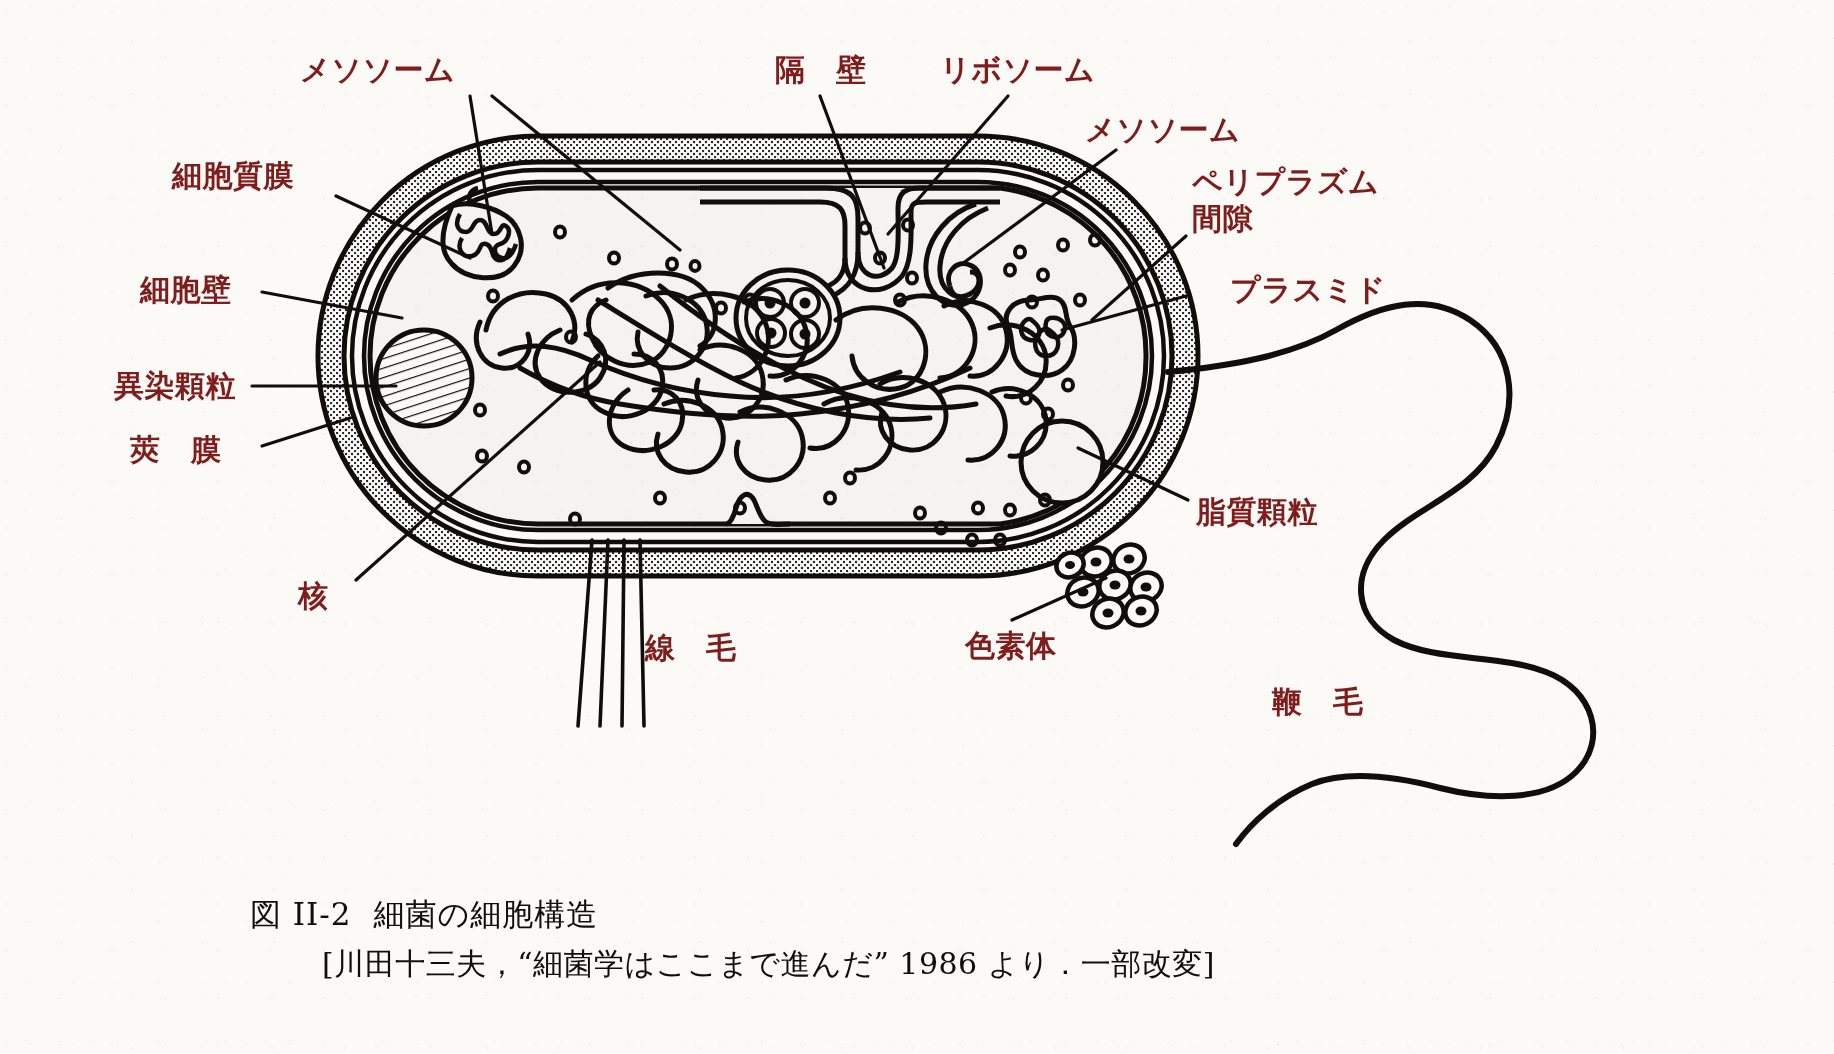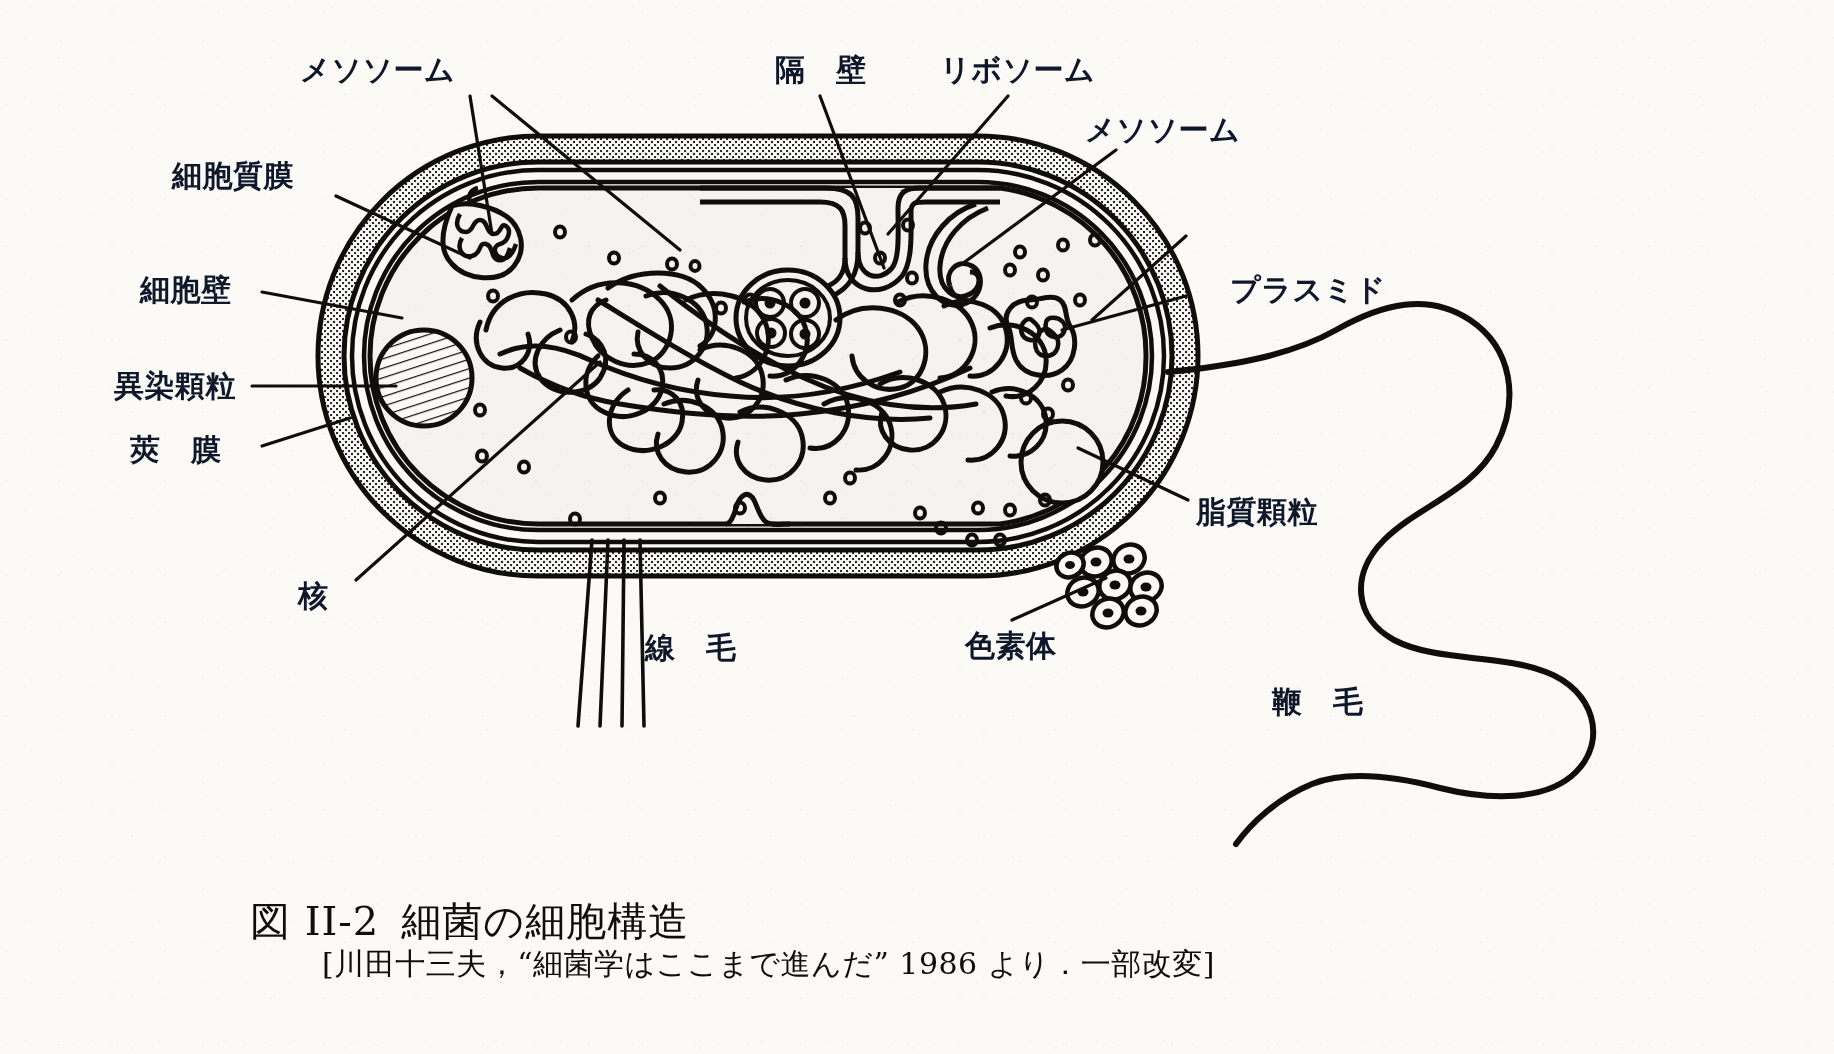--- a/index.html
+++ b/index.html
@@ -24,32 +24,32 @@
       radial-gradient(circle at 58% 42%, rgba(0,0,0,.025) 0 1px, transparent 1px);
     background-size:53px 47px,67px 59px,43px 61px,71px 53px,37px 41px;
     opacity:.85;
   }
 
   .lbl{
     position:absolute;
     font-family:"DejaVu Sans","Liberation Sans",sans-serif;
     font-size:30px;
     line-height:1.22;
-    color:#0f172a;
+    color:#7f1d1d;
     white-space:pre;
     letter-spacing:.5px;
     font-weight:600;
   }
   .caption{
     position:absolute;
     font-family:"DejaVu Serif","Liberation Serif",serif;
     color:#100e0b;
     white-space:pre;
   }
-  .cap-line1{font-size:40px;left:250px;top:894px;letter-spacing:1px;}
+  .cap-line1{font-size:31px;left:250px;top:894px;letter-spacing:1px;}
   .cap-line2{font-size:30px;left:322px;top:944px;letter-spacing:.5px;}
   .sp{display:inline-block;width:22px;}
 </style>
 </head>
 <body>
 
 <div id="figure-root">
 
 <svg id="diagram" viewBox="0 0 1834 1054" xmlns="http://www.w3.org/2000/svg">
   <defs>
@@ -376,20 +376,22 @@
   </g>
 </svg>
 
 <div class="grain"></div>
 
 <div class="lbl" style="left:300px;top:52px;">メソソーム</div>
 <div class="lbl" style="left:775px;top:52px;">隔　壁</div>
 <div class="lbl" style="left:940px;top:52px;">リボソーム</div>
 <div class="lbl" style="left:1085px;top:112px;">メソソーム</div>
 <div class="lbl" style="left:172px;top:158px;">細胞質膜</div>
+<div class="lbl" style="left:1192px;top:164px;">ペリプラズム
+間隙</div>
 <div class="lbl" style="left:1194px;top:272px;margin-left:36px;">プラスミド</div>
 <div class="lbl" style="left:140px;top:272px;">細胞壁</div>
 <div class="lbl" style="left:98px;top:368px;margin-left:16px;">異染顆粒</div>
 <div class="lbl" style="left:130px;top:432px;text-align:right;">莢　膜</div>
 <div class="lbl" style="left:1196px;top:494px;">脂質顆粒</div>
 <div class="lbl" style="left:298px;top:578px;">核</div>
 <div class="lbl" style="left:645px;top:630px;">線　毛</div>
 <div class="lbl" style="left:965px;top:628px;">色素体</div>
 <div class="lbl" style="left:1272px;top:684px;">鞭　毛</div>
 

